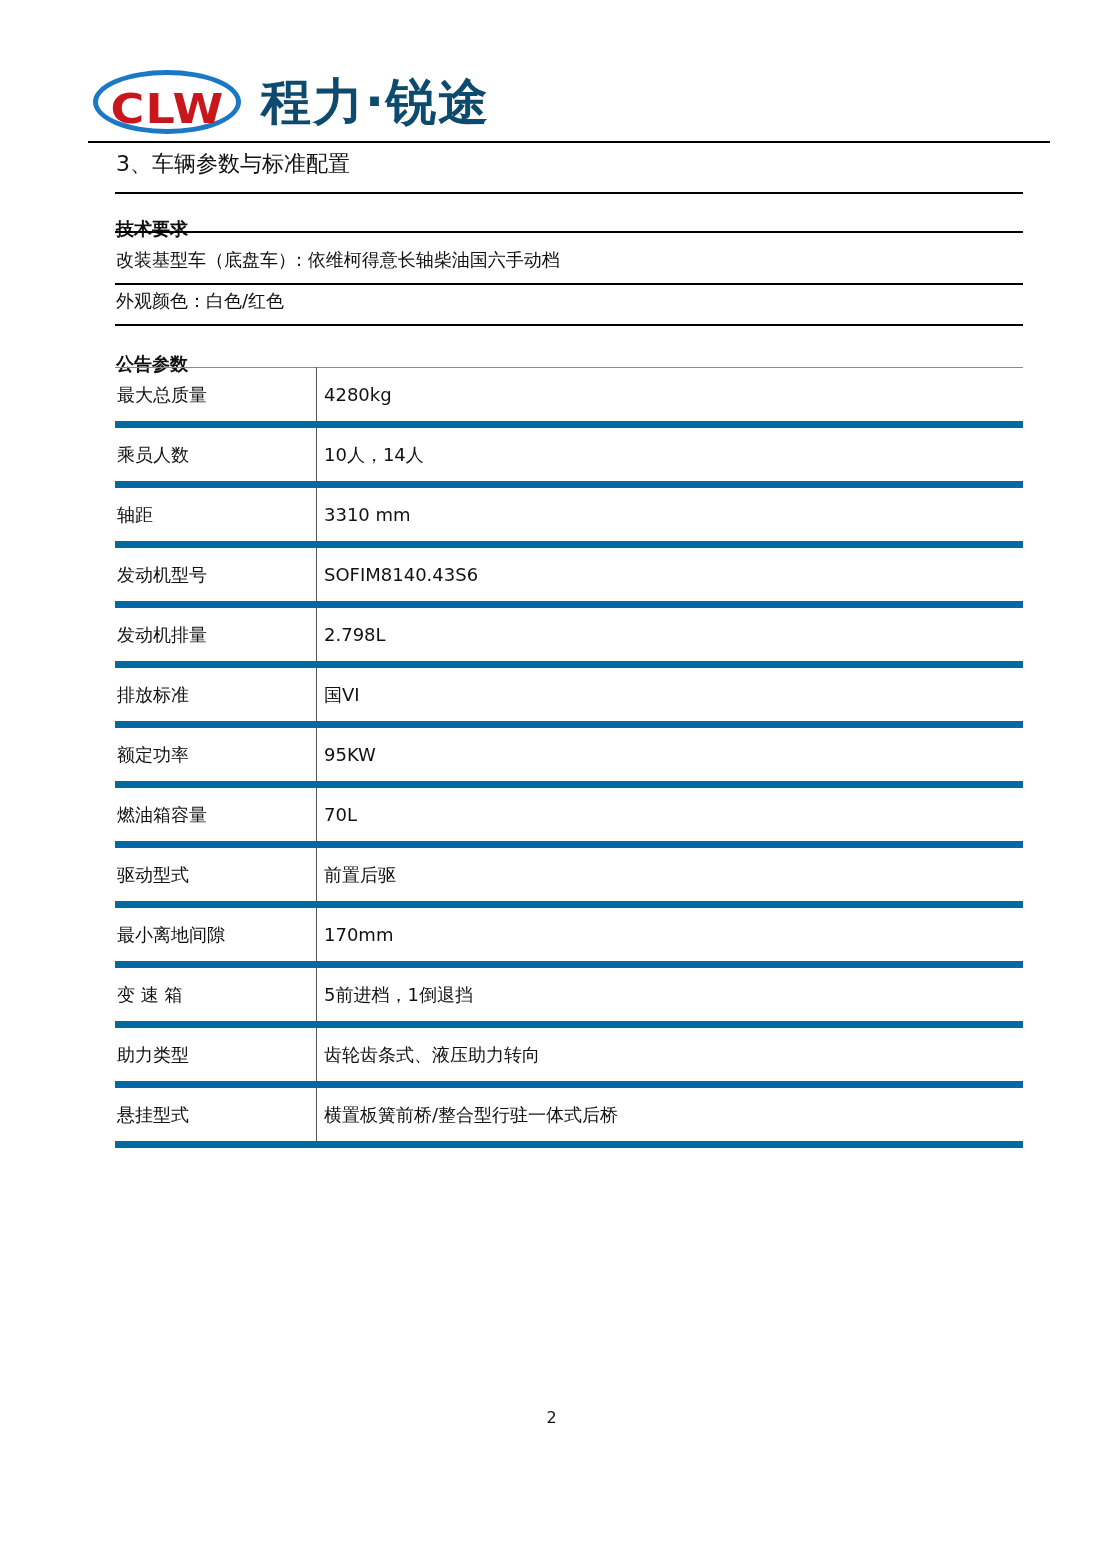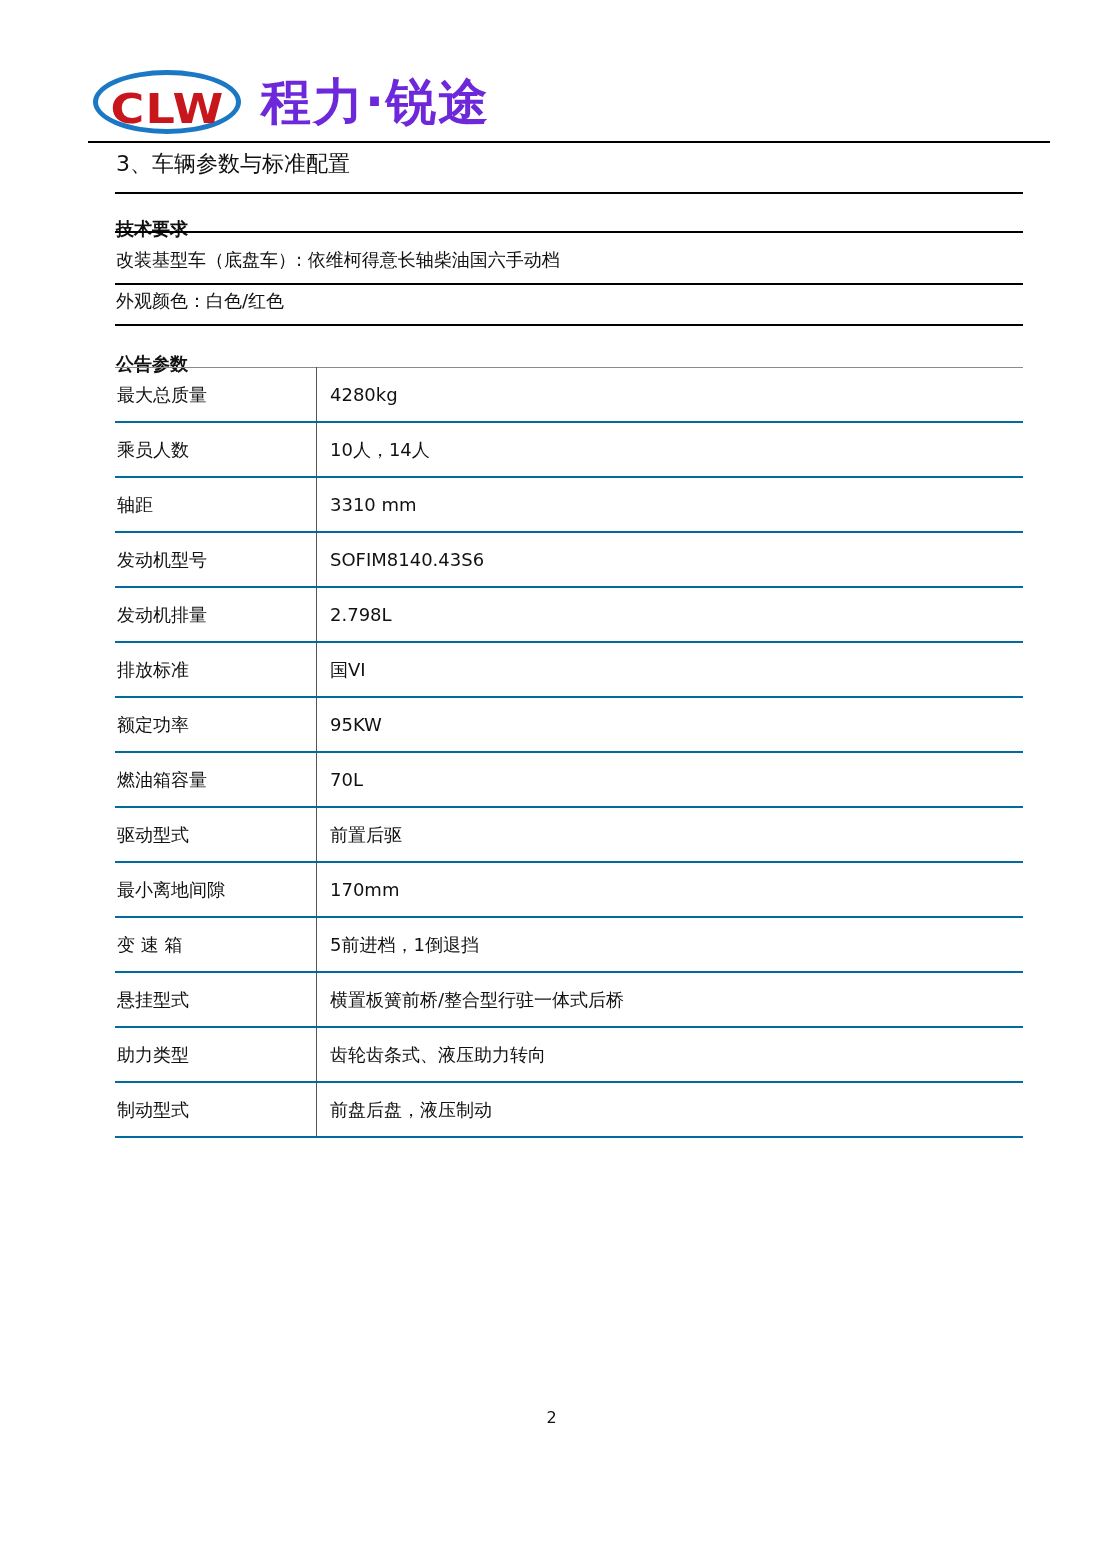--- a/index.html
+++ b/index.html
@@ -1,30 +1,30 @@
 <!DOCTYPE html>
 <html><head>
 <meta charset="utf-8">
 <style>
   html, body { margin: 0; padding: 0; background: #ffffff; }
   body { width: 1103px; height: 1559px; position: relative; font-family: "DejaVu Sans", "Liberation Sans", sans-serif; color: #111; }
   .logo { position: absolute; left: 93px; top: 70px; width: 470px; height: 66px; }
   .logo-oval { position: absolute; left: 0; top: 0; width: 148px; height: 64px; border: 5px solid #1b78c4; border-radius: 50%; box-sizing: border-box; display: flex; align-items: flex-end; justify-content: center; }
   .logo-clw { font-family: "DejaVu Sans", sans-serif; font-weight: bold; font-size: 40px; color: #c8161d; letter-spacing: 1px; transform: scaleX(1.15); line-height: 1; margin-top: -2px; }
-  .logo-cn { position: absolute; left: 168px; top: 2px; font-weight: bold; font-size: 50px; color: #6d28d9; line-height: 60px; letter-spacing: 2px; white-space: nowrap; }
+  .logo-cn { position: absolute; left: 168px; top: 2px; font-weight: bold; font-size: 50px; color: #0c4a6e; line-height: 60px; letter-spacing: 2px; white-space: nowrap; }
   .header-rule { position: absolute; left: 88px; top: 141px; width: 962px; height: 2px; background: #000; }
   .section-title { position: absolute; left: 116px; top: 150px; font-weight: normal; font-size: 22px; line-height: 28px; }
   .rule { position: absolute; left: 115px; width: 908px; height: 2px; background: #000; }
   .text-row { position: absolute; left: 116px; font-size: 18px; line-height: 26px; white-space: nowrap; }
   .text-row.bold { font-weight: bold; margin-top: 16px; }
   .spec-table { position: absolute; left: 115px; top: 367px; width: 908px; border-collapse: collapse; }
-  .spec-table td { height: 53px; border-top: 1px solid #000; border-bottom: 2px solid #0369a1; font-size: 18px; padding: 0; vertical-align: middle; }
+  .spec-table td { height: 53px; border-top: 1px solid #000; border-bottom: 7px solid #0369a1; font-size: 18px; padding: 0; vertical-align: middle; }
   .spec-table tr:first-child td { border-top: 1px solid #8a8a8a; }
   .spec-table td.k { width: 199px; padding-left: 2px; border-right: 1px solid #555; }
-  .spec-table td.v { padding-left: 13px; }
+  .spec-table td.v { padding-left: 7px; }
   .page-num { position: absolute; left: 0; width: 1103px; top: 1408px; text-align: center; font-size: 16px; line-height: 20px; }
 </style>
 </head>
 <body>
 
 <div class="logo">
   <div class="logo-oval">
     <span class="logo-clw">CLW</span>
   </div>
   <div class="logo-cn">程力·锐途</div>
@@ -83,27 +83,23 @@
       </tr>
     <tr>
         <td class="k">最小离地间隙</td>
         <td class="v">170mm</td>
       </tr>
     <tr>
         <td class="k">变 速 箱</td>
         <td class="v">5前进档，1倒退挡</td>
       </tr>
     <tr>
-        <td class="k">悬挂型式</td>
-        <td class="v">横置板簧前桥/整合型行驻一体式后桥</td>
-      </tr>
-    <tr>
         <td class="k">助力类型</td>
         <td class="v">齿轮齿条式、液压助力转向</td>
       </tr>
     <tr>
-        <td class="k">制动型式</td>
-        <td class="v">前盘后盘，液压制动</td>
+        <td class="k">悬挂型式</td>
+        <td class="v">横置板簧前桥/整合型行驻一体式后桥</td>
       </tr>
   </tbody>
 </table>
 
 <div class="page-num">2</div>
 
 </body></html>

